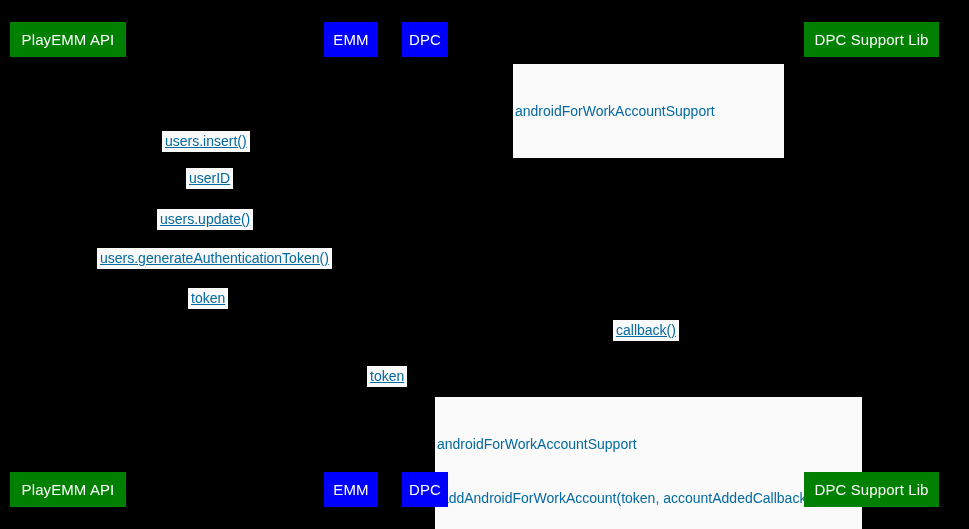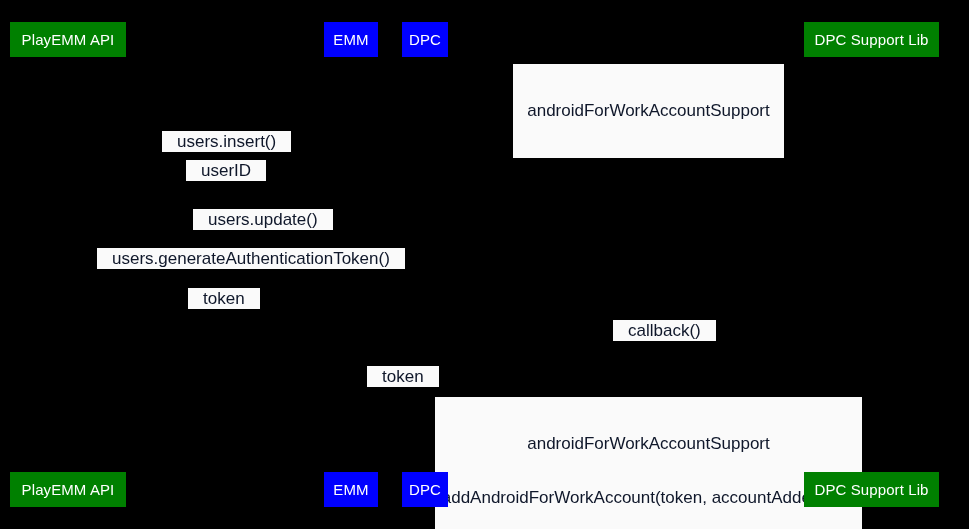--- a/index.html
+++ b/index.html
@@ -33,30 +33,31 @@
     font-size: 15px;
     line-height: 1;
     letter-spacing: 0.1px;
     white-space: nowrap;
     padding: 0 10px;
   }
   .msg-label {
     position: absolute;
     box-sizing: border-box;
     background: #fafafa;
-    color: #0f172a;
-    font-size: 17px;
+    color: #0369a1;
+    font-size: 14px;
     line-height: 18px;
-    text-align: center;
+    text-align: left;
     white-space: pre;
     padding: 2px 2px;
   }
   .msg-label.single {
     line-height: 19px;
-    padding: 1px 15px;
+    padding: 1px 3px;
+    text-decoration: underline;
   }
 </style>
 </head>
 <body>
 
 <div id="diagram">
 
   <div class="lifeline-box" style="left:10px; top:22px; width:116px; height:35px; background:#008000;">
     <span>PlayEMM API</span>
   </div>
@@ -72,23 +73,23 @@
   <div class="lifeline-box" style="left:804px; top:22px; width:135px; height:35px; background:#008000;">
     <span>DPC Support Lib</span>
   </div>
 
   <div class="msg-label" style="left:513px; top:64px; width:271px;">
     <div>androidForWorkAccountSupport</div>
   </div>
 
   <div class="msg-label single" style="left:162px; top:131px;">users.insert()</div>
 
-  <div class="msg-label single" style="left:186px; top:160px;">userID</div>
+  <div class="msg-label single" style="left:186px; top:168px;">userID</div>
 
-  <div class="msg-label single" style="left:157px; top:209px;margin-left:36px;">users.update()</div>
+  <div class="msg-label single" style="left:157px; top:209px;">users.update()</div>
 
   <div class="msg-label single" style="left:78px; top:248px;margin-left:19px;">users.generateAuthenticationToken()</div>
 
   <div class="msg-label single" style="left:188px; top:288px;">token</div>
 
   <div class="msg-label single" style="left:613px; top:320px;">callback()</div>
 
   <div class="msg-label single" style="left:367px; top:366px;">token</div>
 
   <div class="msg-label" style="left:435px; top:397px; width:427px;">

